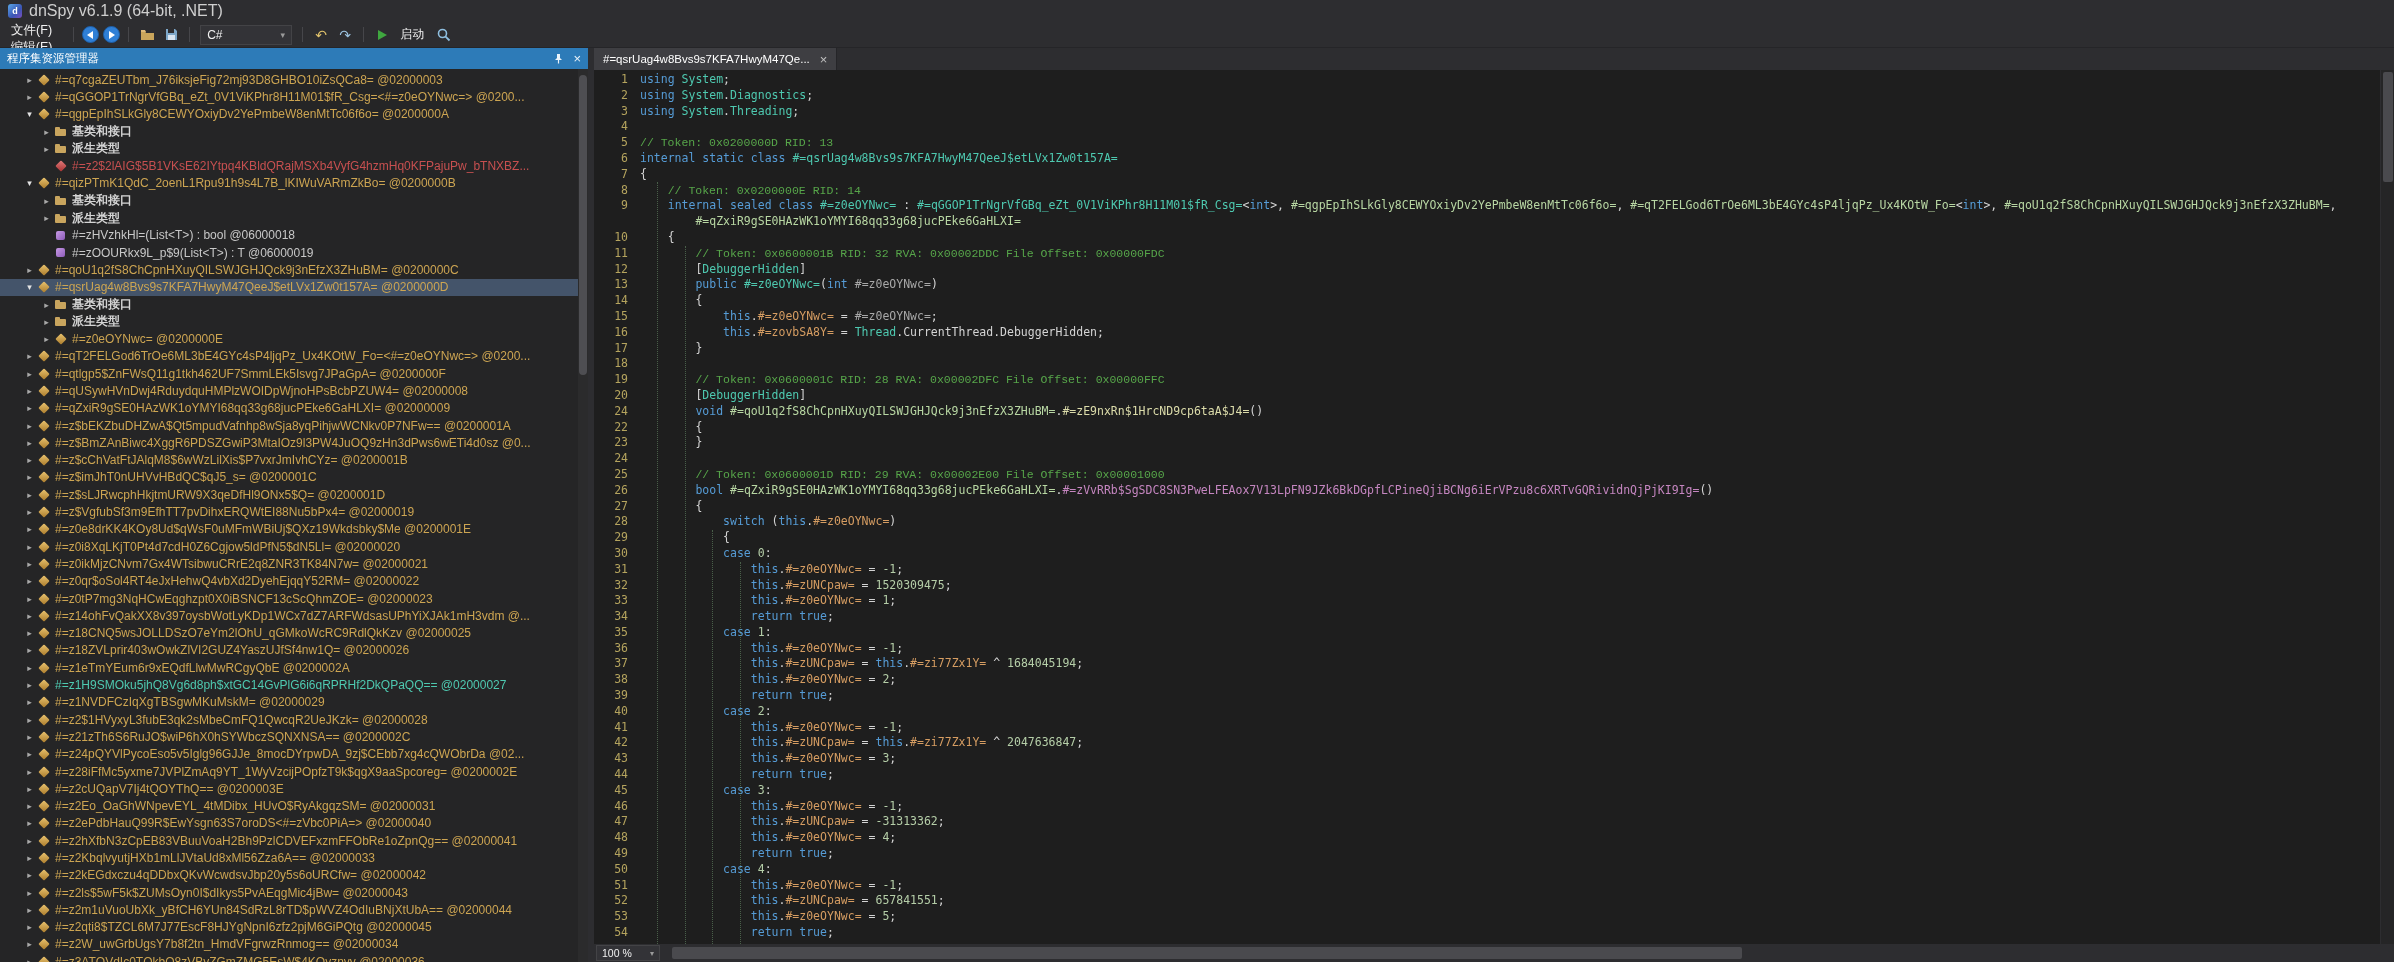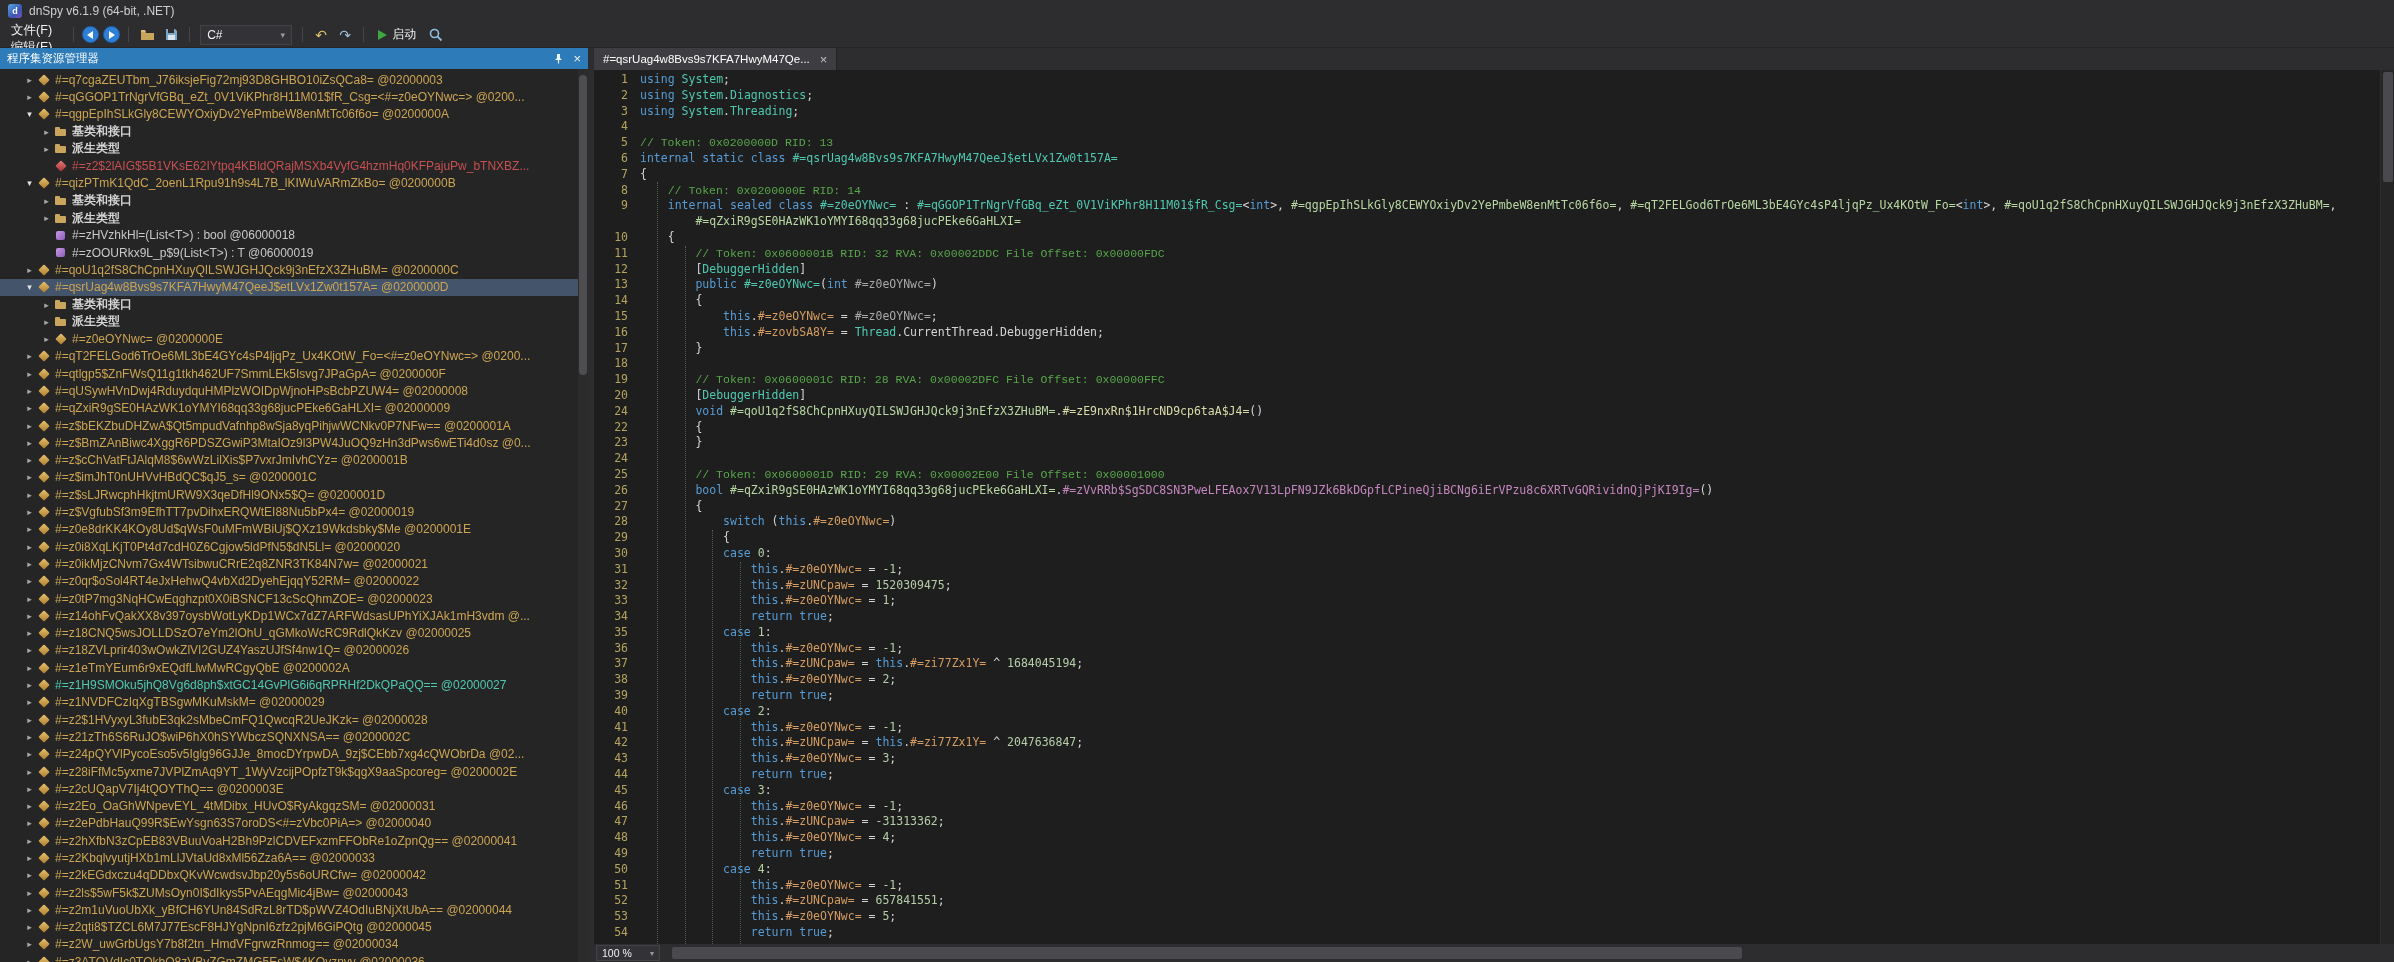--- a/index.html
+++ b/index.html
@@ -4,37 +4,37 @@
 <style>
   html,body{margin:0;padding:0;background:#1a1a1a;}
   *{box-sizing:border-box;}
   .app{position:relative;width:2394px;height:962px;background:#1e1e1e;overflow:hidden;
        font-family:"Liberation Sans","DejaVu Sans",sans-serif;color:#f1f1f1;}
 
   
   .titlebar{height:22px;background:#2d2d30;display:flex;align-items:center;padding-left:8px;gap:7px;}
   .appicon{width:14px;height:14px;border-radius:3px;background:linear-gradient(135deg,#5aa7e8,#3a55b4 60%,#7a4fc0);
            color:#fff;font-size:9px;font-weight:bold;display:flex;align-items:center;justify-content:center;flex:none;}
-  .wtitle{font-size:12px;color:#cfcfcf;}
+  .wtitle{font-size:16px;color:#cfcfcf;}
 
   
   .menubar{height:26px;background:#2d2d30;display:flex;align-items:center;border-bottom:1px solid #252528;}
   .menus{display:flex;align-items:center;height:100%;flex-direction:column;}
   .menu-item{padding:0 9px;font-size:12.5px;color:#f1f1f1;display:flex;align-items:center;height:100%;cursor:default;}
   .toolbar{display:flex;align-items:center;gap:4px;margin-left:6px;height:100%;}
   .tsep{width:1px;height:15px;background:#46464a;margin:0 4px;flex:none;}
   .tbtn{width:20px;height:20px;display:flex;align-items:center;justify-content:center;flex:none;}
   .circle{width:17px;height:17px;border-radius:50%;background:#2f7fd6;border:1px solid #1d5ea6;}
   .arrL{width:0;height:0;border-top:4px solid transparent;border-bottom:4px solid transparent;border-right:6px solid #fff;margin-right:1px;}
   .arrR{width:0;height:0;border-top:4px solid transparent;border-bottom:4px solid transparent;border-left:6px solid #fff;margin-left:1px;}
   .combo{width:92px;height:20px;background:#333337;border:1px solid #434346;display:flex;align-items:center;
          padding:0 6px;font-size:12px;color:#f1f1f1;justify-content:space-between;margin:0 2px;}
   .combo .dd{color:#9a9a9a;font-size:9px;}
   .uglyph{font-size:14px;line-height:20px;}
-  .startbtn{display:flex;align-items:center;gap:5px;padding:0 6px;height:20px;}
+  .startbtn{display:flex;align-items:center;gap:13px;padding:0 6px;height:20px;}
   .play{width:0;height:0;border-top:5px solid transparent;border-bottom:5px solid transparent;border-left:9px solid #3fa73f;}
   .startlabel{font-size:12px;color:#f1f1f1;}
 
   
   .main{display:flex;height:914px;width:100%;}
 
   
   .explorer{width:588px;flex:none;background:#252526;display:flex;flex-direction:column;position:relative;}
   .exheader{height:21px;background:#2d7bb8;display:flex;align-items:center;justify-content:space-between;
             padding:0 4px 0 7px;flex:none;}

